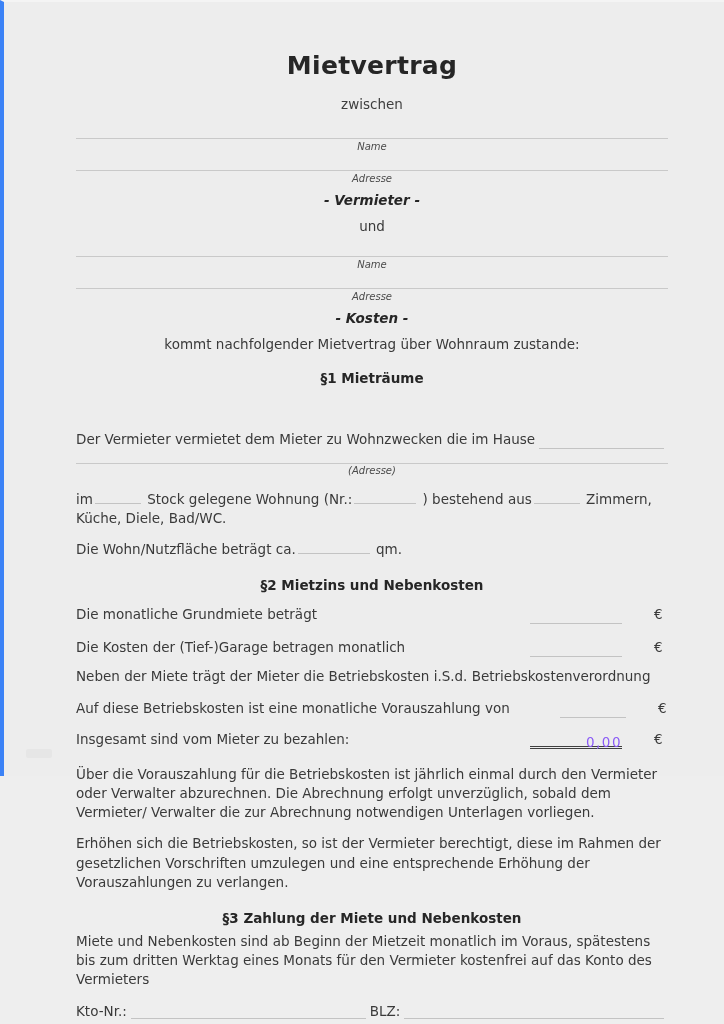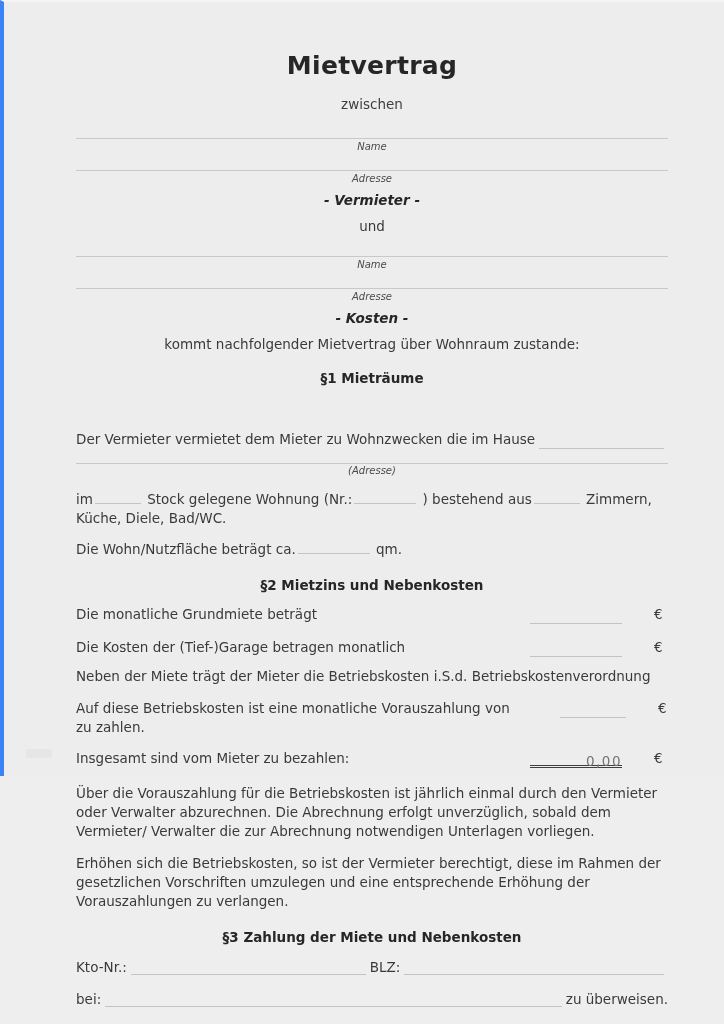--- a/index.html
+++ b/index.html
@@ -132,21 +132,21 @@
     color: #3a3a3a;
   }
   .total-line {
     width: 92px;
     border-bottom: 3px double #3f3f3f;
     height: 16px;
     margin-right: 7px;
     text-align: right;
     font-size: 13.5px;
     letter-spacing: 1.5px;
-    color: #737373;
+    color: #8b5cf6;
     padding-bottom: 1px;
     box-sizing: border-box;
   }
 
   
   .bank-row {
     display: flex;
     align-items: flex-end;
     font-size: 13.5px;
     color: #3a3a3a;
@@ -258,33 +258,33 @@
     </div>
 
     <div class="para mt10">Neben der Miete trägt der Mieter die Betriebskosten i.S.d. Betriebskostenverordnung</div>
 
     <div class="amount-row mt12">
       <span class="text">Auf diese Betriebskosten ist eine monatliche Vorauszahlung von</span>
       <span class="spacer"></span>
       <span class="amount-line"></span>
       <span class="euro">€</span>
     </div>
-    <div class="para">zu zahlen.</div>
 
     <div class="amount-row mt12">
       <span class="text">Insgesamt sind vom Mieter zu bezahlen:</span>
       <span class="spacer"></span>
       <span class="total-line">0,00</span>
       <span class="euro">€</span>
     </div>
 
     <div class="para mt16">Über die Vorauszahlung für die Betriebskosten ist jährlich einmal durch den Vermieter oder Verwalter abzurechnen. Die Abrechnung erfolgt unverzüglich, sobald dem Vermieter/ Verwalter die zur Abrechnung notwendigen Unterlagen vorliegen.</div>
     <div class="para mt12">Erhöhen sich die Betriebskosten, so ist der Vermieter berechtigt, diese im Rahmen der gesetzlichen Vorschriften umzulegen und eine entsprechende Erhöhung der Vorauszahlungen zu verlangen.</div>
 
     <div class="section-heading mt18">§3  Zahlung der Miete und Nebenkosten</div>
+    <div class="para mt6">Miete und Nebenkosten sind ab Beginn der Mietzeit monatlich im Voraus, spätestens bis zum dritten Werktag eines Monats für den Vermieter kostenfrei auf das Konto des Vermieters</div>
 
     <div class="bank-row mt14">
       <span class="lbl">Kto-Nr.:</span>
       <span class="fill" style="width:235px"></span>
       <span class="lbl">BLZ:</span>
       <span class="fill fill-grow"></span>
     </div>
 
     <div class="bank-row mt16">
       <span class="lbl">bei:</span>

